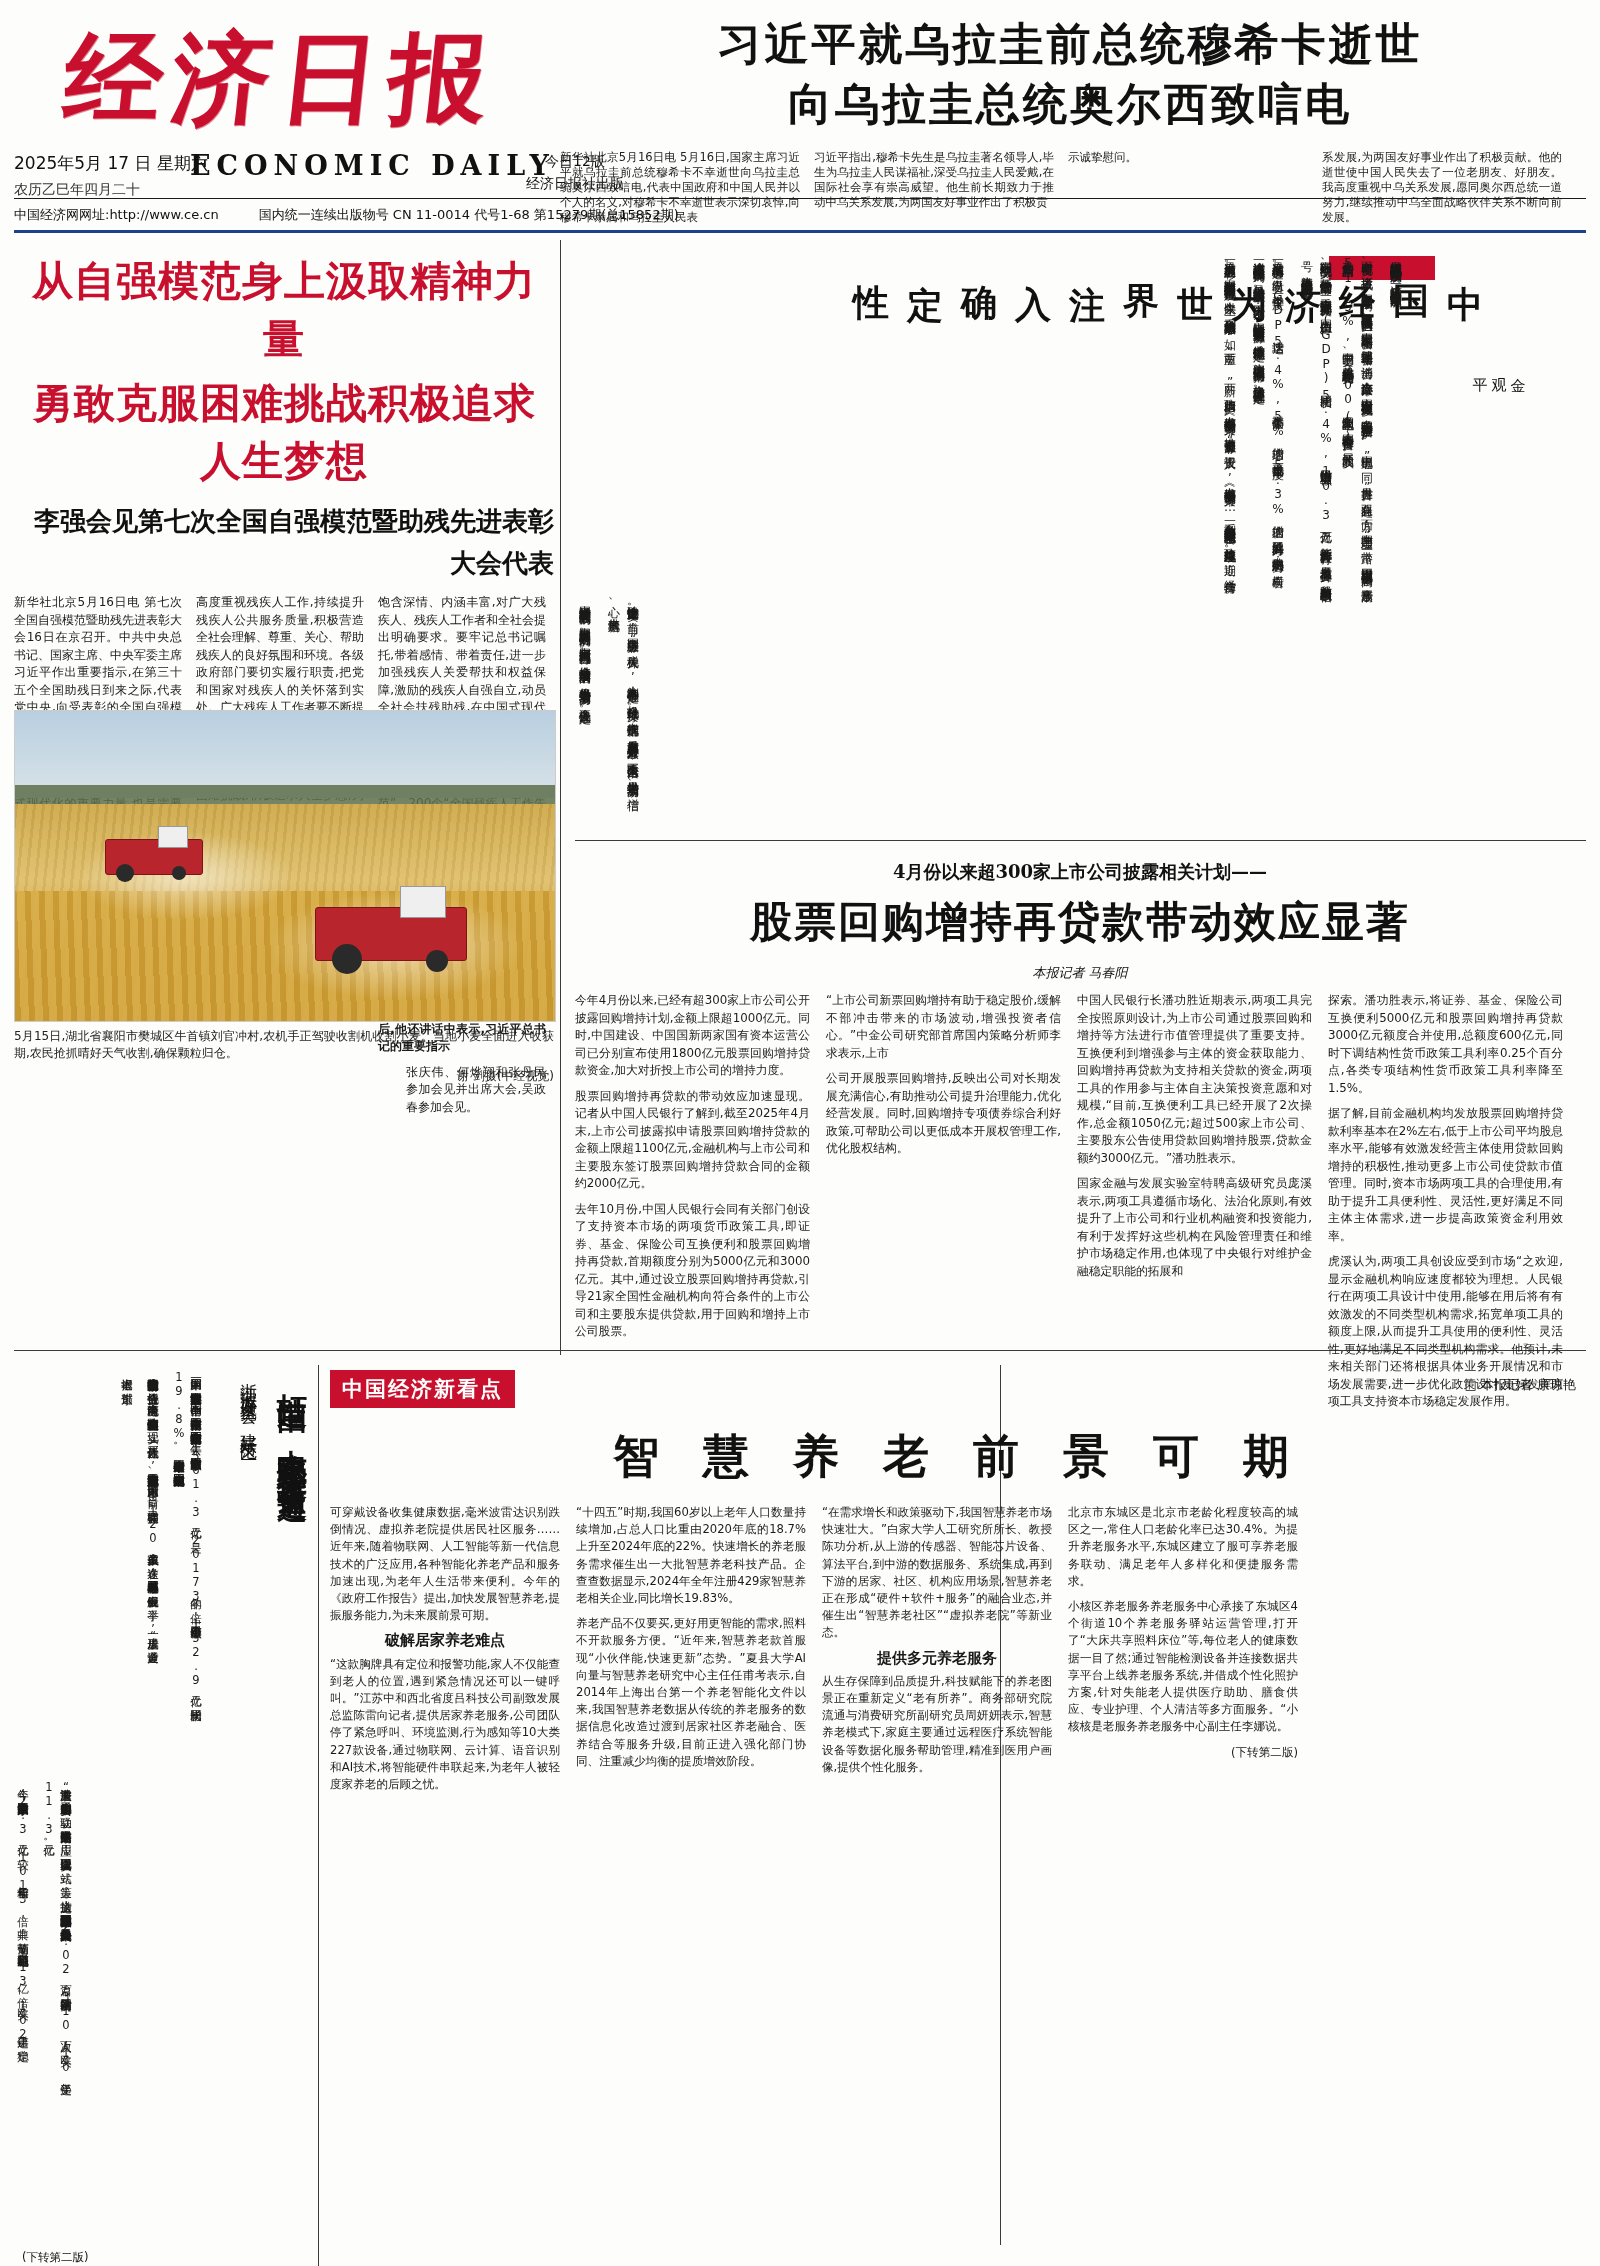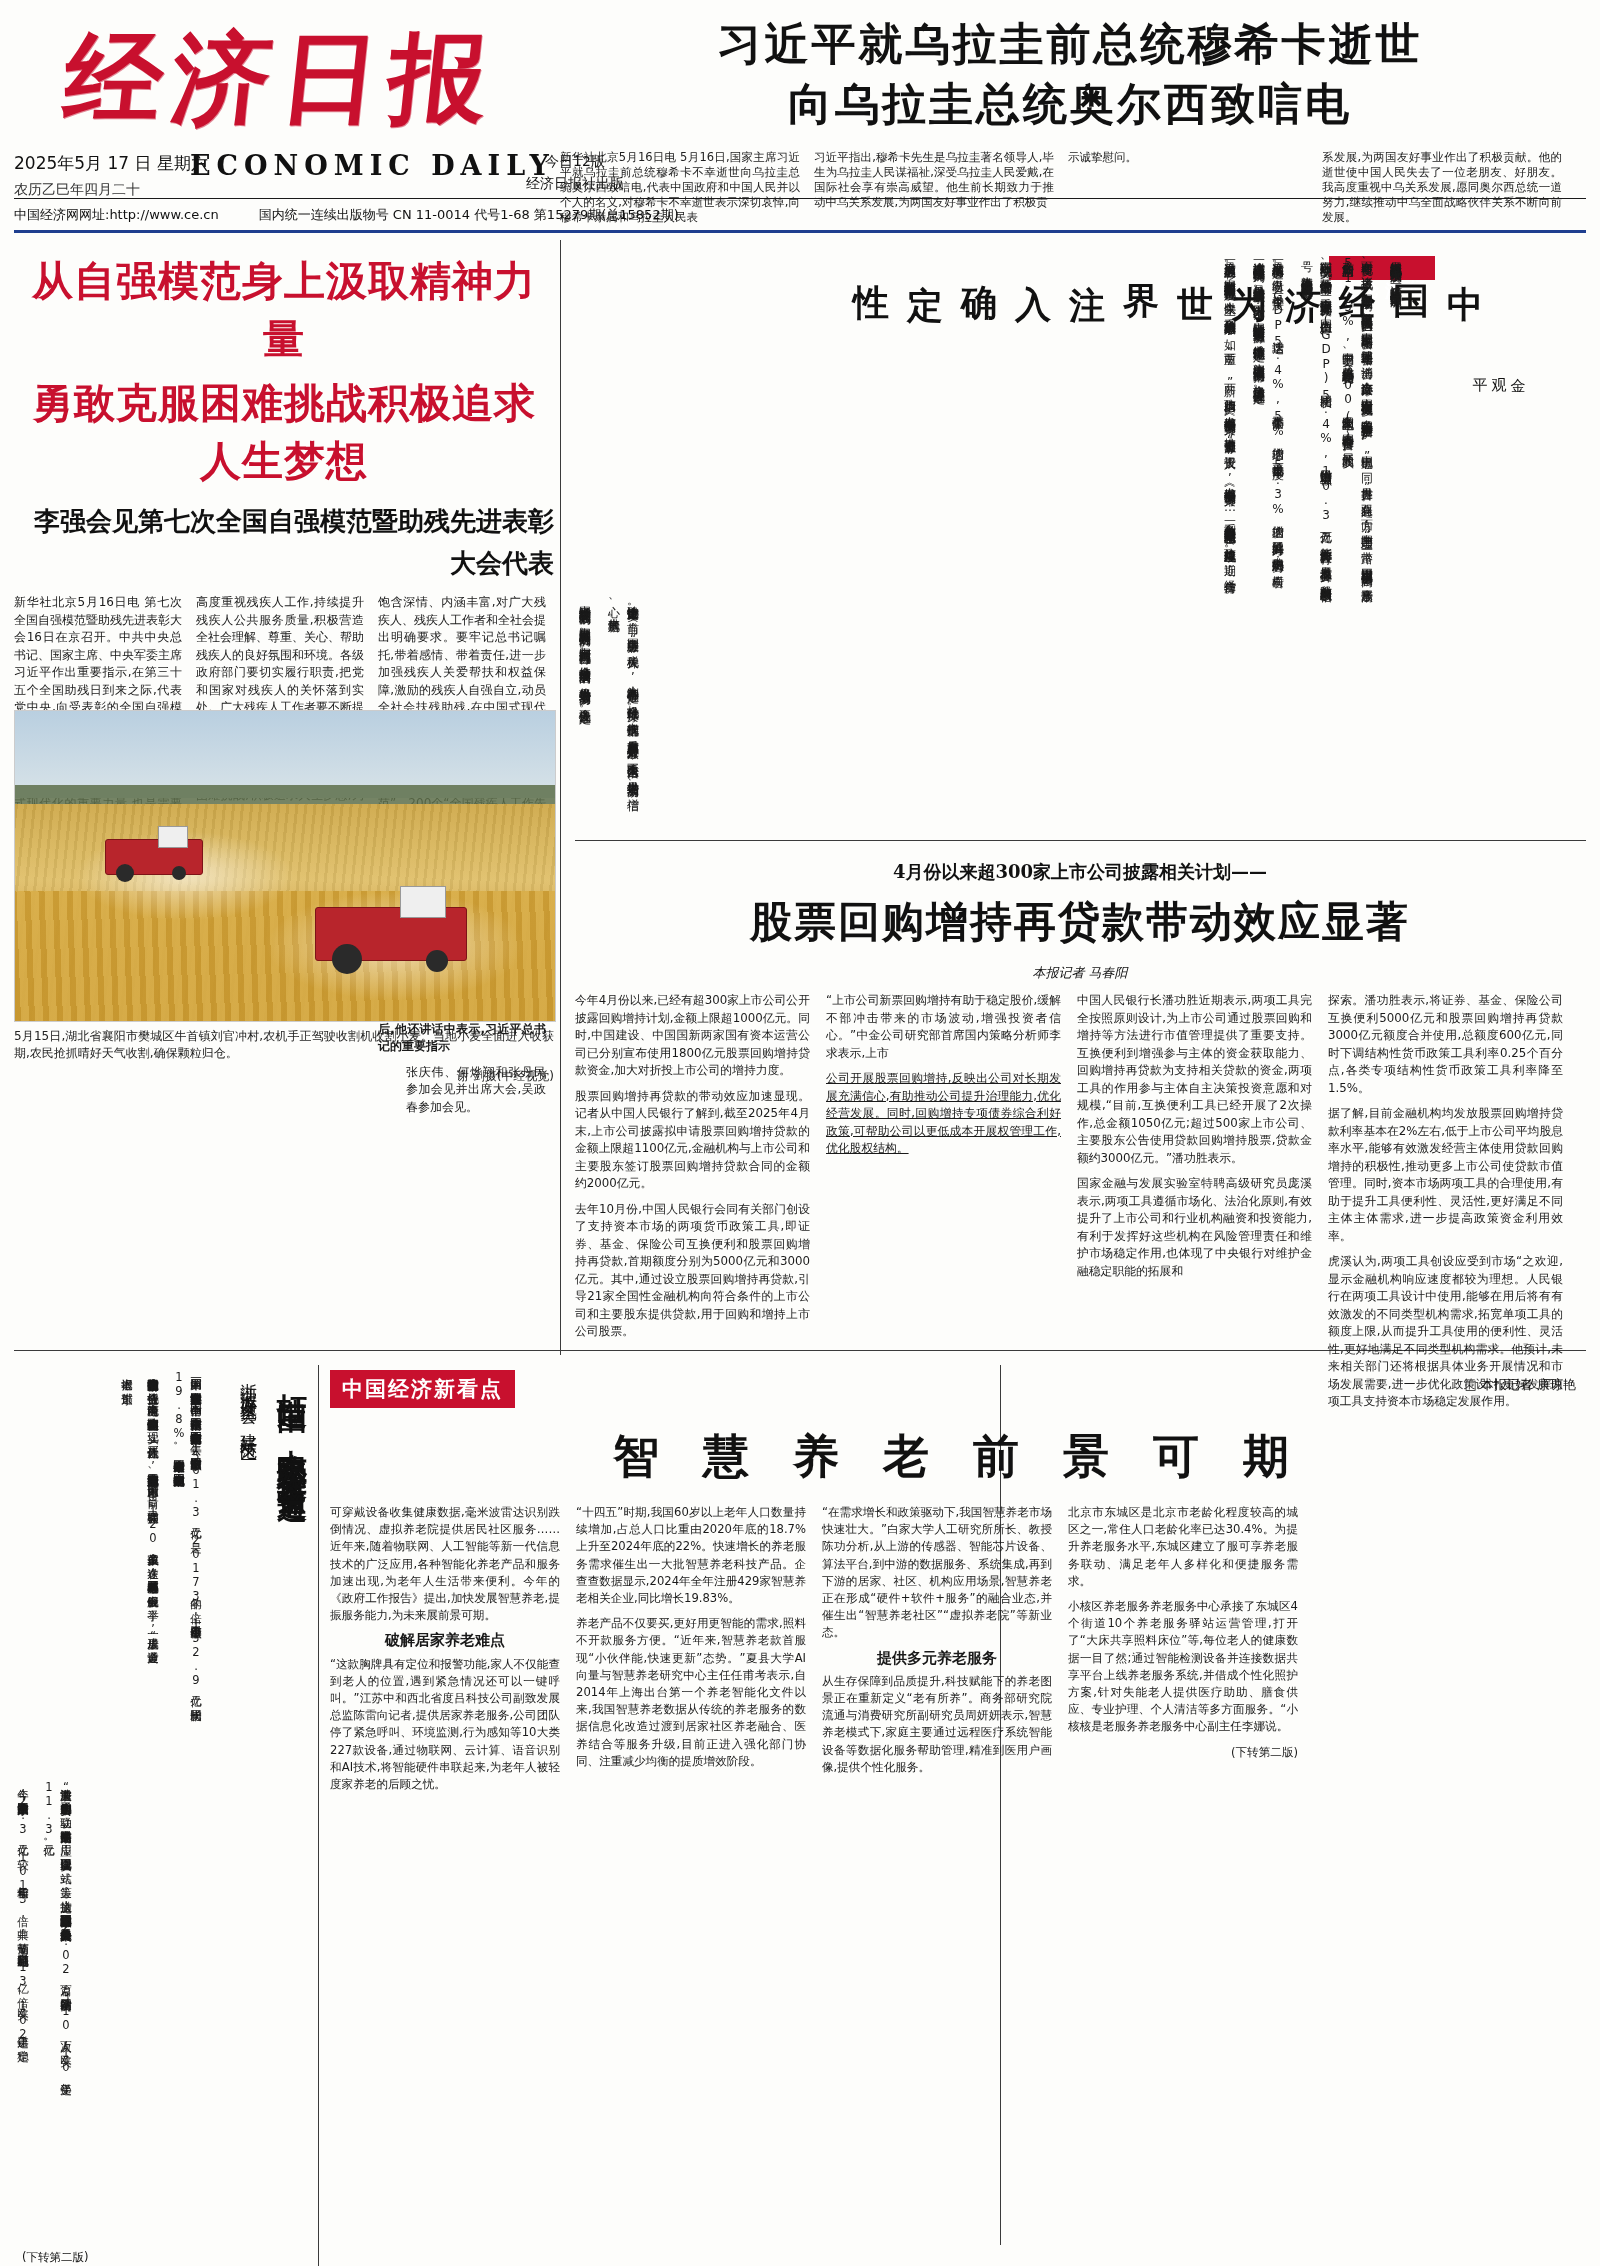--- a/index.html
+++ b/index.html
@@ -255,21 +255,21 @@
       <div class="title">股票回购增持再贷款带动效应显著</div>
       <div class="byline">本报记者  马春阳</div>
       <div class="cols">
         <div class="col">
           <div>今年4月份以来,已经有超300家上市公司公开披露回购增持计划,金额上限超1000亿元。同时,中国建设、中国国新两家国有资本运营公司已分别宣布使用1800亿元股票回购增持贷款资金,加大对折投上市公司的增持力度。</div>
           <div style="margin-top:8px;">股票回购增持再贷款的带动效应加速显现。记者从中国人民银行了解到,截至2025年4月末,上市公司披露拟申请股票回购增持贷款的金额上限超1100亿元,金融机构与上市公司和主要股东签订股票回购增持贷款合同的金额约2000亿元。</div>
           <div style="margin-top:8px;">去年10月份,中国人民银行会同有关部门创设了支持资本市场的两项货币政策工具,即证券、基金、保险公司互换便利和股票回购增持再贷款,首期额度分别为5000亿元和3000亿元。其中,通过设立股票回购增持再贷款,引导21家全国性金融机构向符合条件的上市公司和主要股东提供贷款,用于回购和增持上市公司股票。</div>
         </div>
         <div class="col">
           <div>“上市公司新票回购增持有助于稳定股价,缓解不部冲击带来的市场波动,增强投资者信心。”中金公司研究部首席国内策略分析师李求表示,上市</div>
-          <div style="margin-top:8px;text-decoration:underline;">公司开展股票回购增持,反映出公司对长期发展充满信心,有助推动公司提升治理能力,优化经营发展。同时,回购增持专项债券综合利好政策,可帮助公司以更低成本开展权管理工作,优化股权结构。</div>
+          <div style="margin-top:8px;">公司开展股票回购增持,反映出公司对长期发展充满信心,有助推动公司提升治理能力,优化经营发展。同时,回购增持专项债券综合利好政策,可帮助公司以更低成本开展权管理工作,优化股权结构。</div>
         </div>
         <div class="col">
           <div>中国人民银行长潘功胜近期表示,两项工具完全按照原则设计,为上市公司通过股票回购和增持等方法进行市值管理提供了重要支持。互换便利到增强参与主体的资金获取能力、回购增持再贷款为支持相关贷款的资金,两项工具的作用参与主体自主决策投资意愿和对规模,“目前,互换便利工具已经开展了2次操作,总金额1050亿元;超过500家上市公司、主要股东公告使用贷款回购增持股票,贷款金额约3000亿元。”潘功胜表示。</div>
           <div style="margin-top:8px;">国家金融与发展实验室特聘高级研究员庞溪表示,两项工具遵循市场化、法治化原则,有效提升了上市公司和行业机构融资和投资能力,有利于发挥好这些机构在风险管理责任和维护市场稳定作用,也体现了中央银行对维护金融稳定职能的拓展和</div>
         </div>
         <div class="col">
           <div>探索。潘功胜表示,将证券、基金、保险公司互换便利5000亿元和股票回购增持再贷款3000亿元额度合并使用,总额度600亿元,同时下调结构性货币政策工具利率0.25个百分点,各类专项结构性货币政策工具利率降至1.5%。</div>
           <div style="margin-top:8px;">据了解,目前金融机构均发放股票回购增持贷款利率基本在2%左右,低于上市公司平均股息率水平,能够有效激发经营主体使用贷款回购增持的积极性,推动更多上市公司使贷款市值管理。同时,资本市场两项工具的合理使用,有助于提升工具便利性、灵活性,更好满足不同主体主体需求,进一步提高政策资金利用效率。</div>
           <div style="margin-top:8px;">虎溪认为,两项工具创设应受到市场“之欢迎,显示金融机构响应速度都较为理想。人民银行在两项工具设计中使用,能够在用后将有有效激发的不同类型机构需求,拓宽单项工具的额度上限,从而提升工具使用的便利性、灵活性,更好地满足不同类型机构需求。他预计,未来相关部门还将根据具体业务开展情况和市场发展需要,进一步优化政策设计,更好发挥两项工具支持资本市场稳定发展作用。</div>
         </div>

